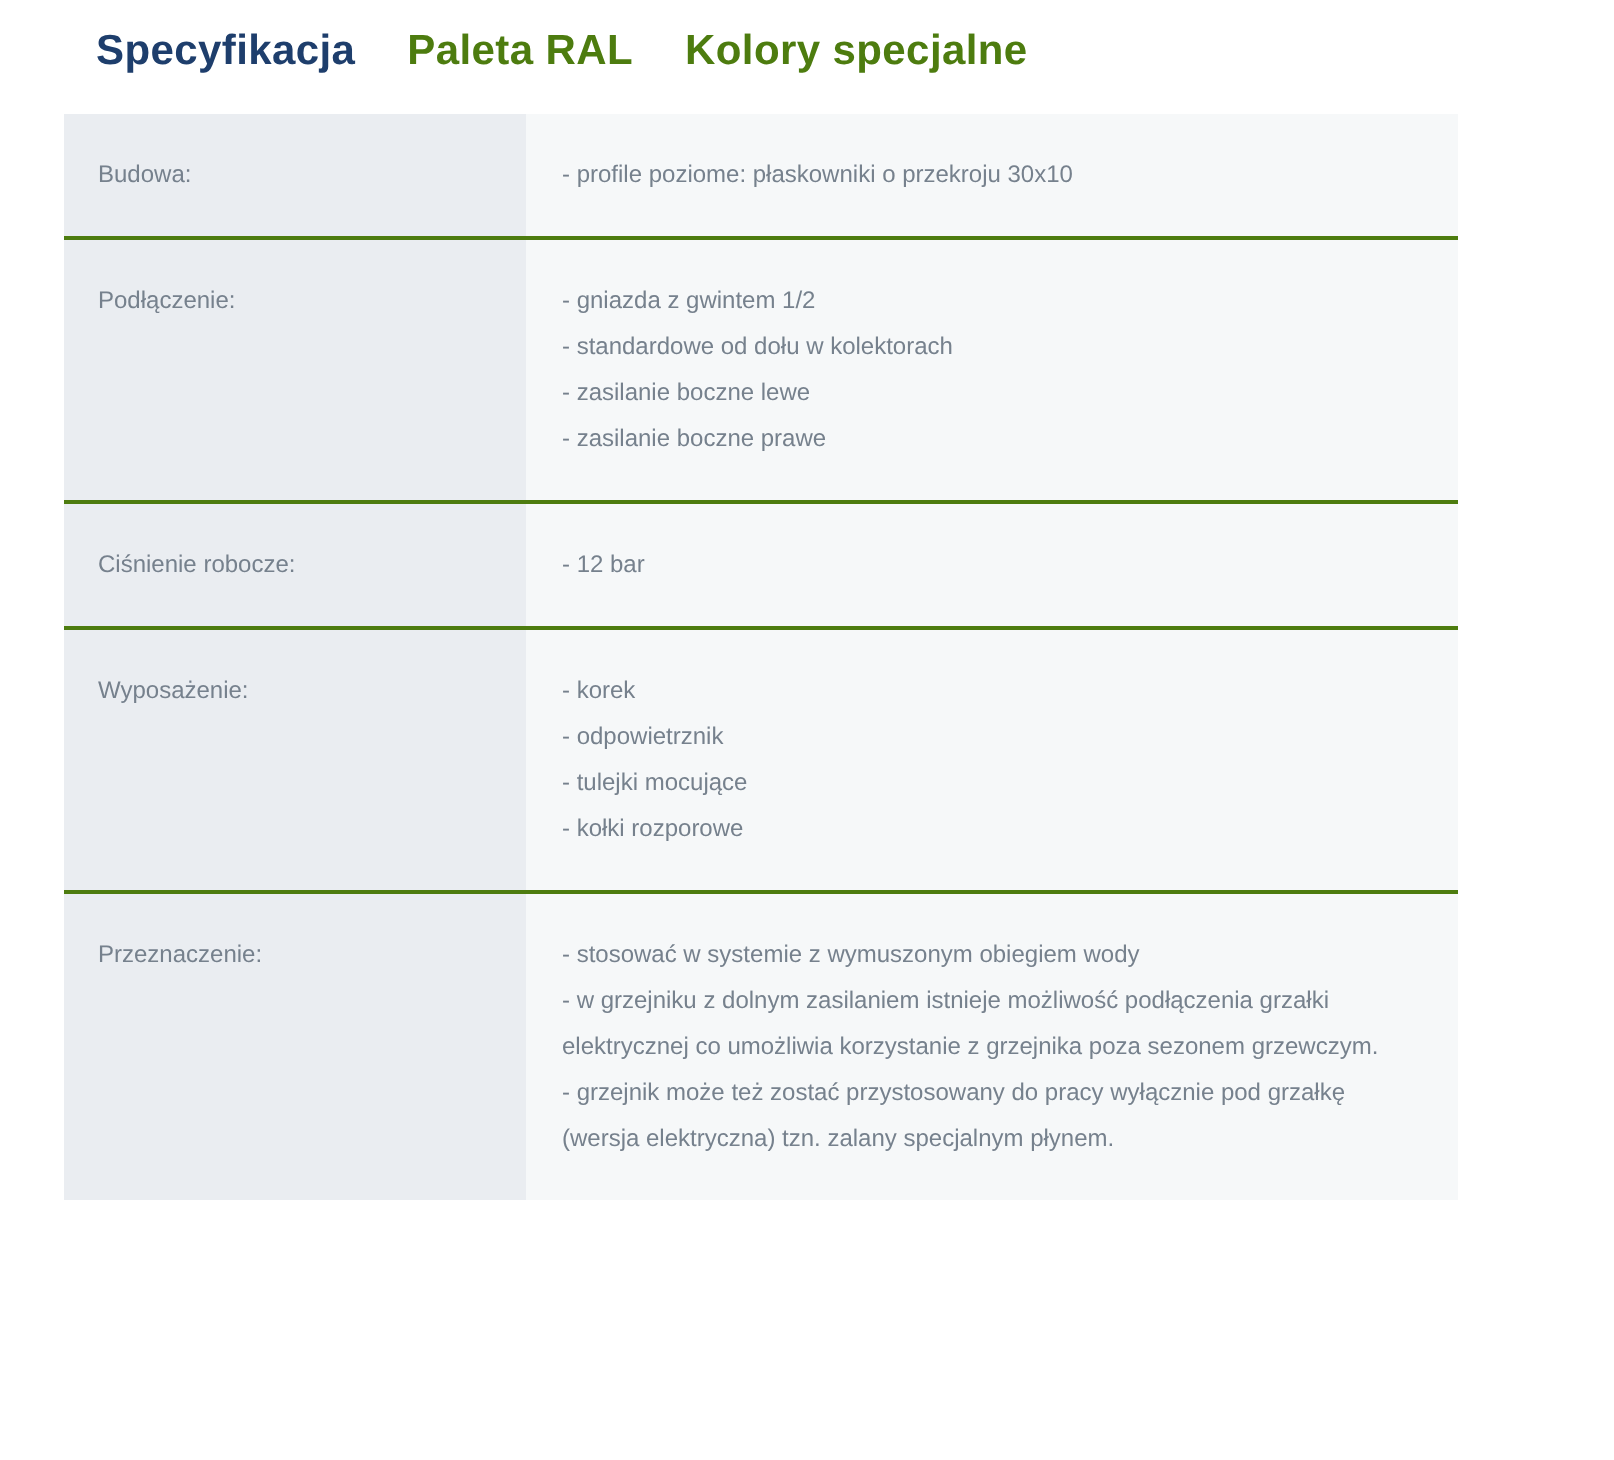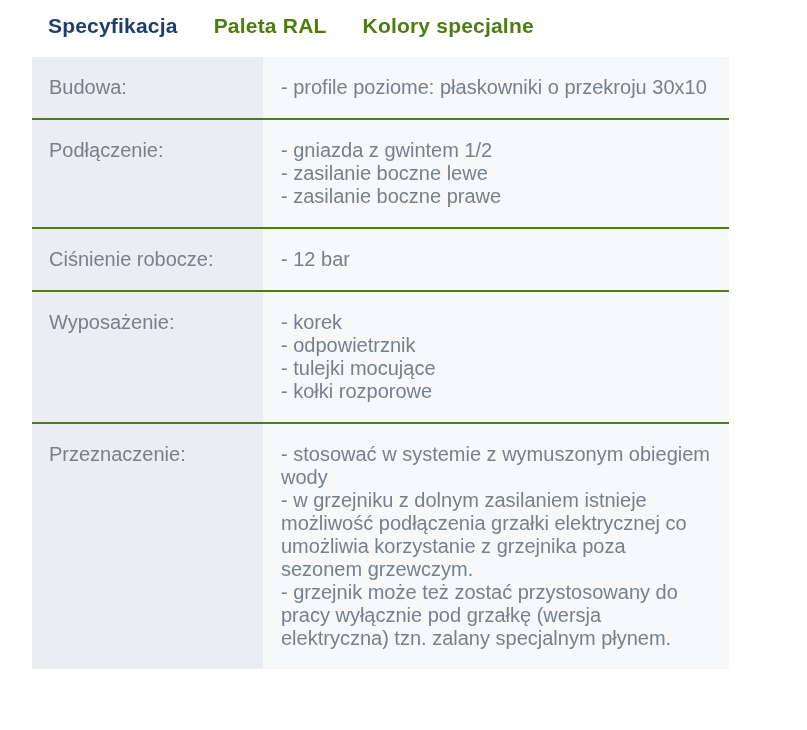--- a/index.html
+++ b/index.html
@@ -10,21 +10,21 @@
   }
   .page {
     width: 807px;
     height: 730px;
     background: #ffffff;
     overflow: hidden;
   }
   .tabs {
     display: flex;
     align-items: flex-start;
-    gap: 36px;
+    gap: 26px;
     padding: 14px 0 0 48px;
     height: 43px;
   }
   .tab {
     font-size: 21px;
     font-weight: bold;
     color: #4d7c0f;
     cursor: pointer;
     letter-spacing: 0.2px;
     white-space: nowrap;
@@ -38,21 +38,21 @@
   }
   .spec-row {
     display: flex;
     align-items: stretch;
   }
   .spec-row + .spec-row .cell {
     border-top: 2px solid #4d7c0f;
   }
   .cell {
     padding: 19px 18px;
-    font-size: 20px;
+    font-size: 12px;
     line-height: 23px;
     color: #76818d;
   }
   .cell.label {
     width: 231px;
     flex: 0 0 231px;
     background: #eaedf1;
     padding-left: 17px;
   }
   .cell.value {
@@ -80,20 +80,21 @@
       <div class="cell label">Budowa:</div>
       <div class="cell value">
         <div class="value-line">- profile poziome: płaskowniki o przekroju 30x10</div>
       </div>
     </div>
 
     <div class="spec-row">
       <div class="cell label">Podłączenie:</div>
       <div class="cell value">
         <div class="value-line">- gniazda z gwintem 1/2</div>
+        <div class="value-line">- standardowe od dołu w kolektorach</div>
         <div class="value-line">- zasilanie boczne lewe</div>
         <div class="value-line">- zasilanie boczne prawe</div>
       </div>
     </div>
 
     <div class="spec-row">
       <div class="cell label">Ciśnienie robocze:</div>
       <div class="cell value">
         <div class="value-line">- 12 bar</div>
       </div>

